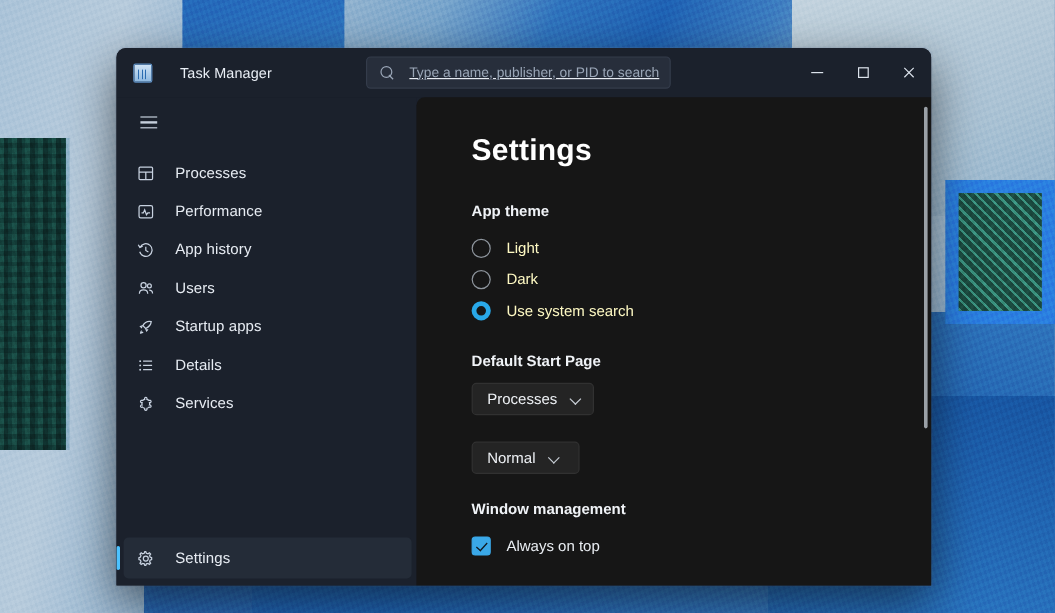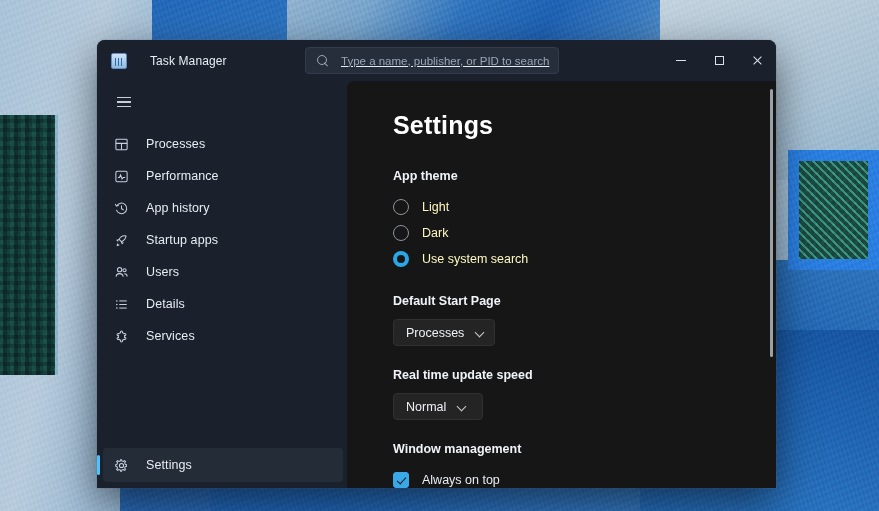--- a/index.html
+++ b/index.html
@@ -452,38 +452,38 @@
                 <polyline points="1.3,3.1 2.7,5.5 5.2,4.4"></polyline>
                 <polyline points="8,4.9 8,8.2 10.3,9.6"></polyline>
             </svg>
           </span>
           <span class="lbl">App history</span>
         </div>
 
         <div class="nav-item">
           <span class="ico">
             <svg width="15" height="15" viewBox="0 0 16 16" fill="none" stroke="currentColor" stroke-width="1.1">
-              <path d="M12.8 3.2c-3.2-.6-6 1-7.4 3.6l2.5 2.5C10.6 8 12.6 6 12.8 3.2Z"></path>
-                <path d="M5.4 6.8 3.3 7.6l1.3 1.3M7.9 9.3l.8 2.1 1.3-1.3"></path>
-                <path d="M4.3 11.2c-.7.7-.9 2.2-.9 2.2s1.5-.2 2.2-.9"></path>
-            </svg>
-          </span>
-          <span class="lbl">Startup apps</span>
-        </div>
-
-        <div class="nav-item">
-          <span class="ico">
-            <svg width="15" height="15" viewBox="0 0 16 16" fill="none" stroke="currentColor" stroke-width="1.1">
               <circle cx="6" cy="5" r="2.3"></circle>
                 <path d="M2.3 12.6c0-2.1 1.7-3.4 3.7-3.4s3.7 1.3 3.7 3.4"></path>
               <circle cx="11.2" cy="5.6" r="1.7"></circle>
                 <path d="M11 9.4c1.7 0 3 1.1 3 2.9"></path>
             </svg>
           </span>
           <span class="lbl">Users</span>
+        </div>
+
+        <div class="nav-item">
+          <span class="ico">
+            <svg width="15" height="15" viewBox="0 0 16 16" fill="none" stroke="currentColor" stroke-width="1.1">
+              <path d="M12.8 3.2c-3.2-.6-6 1-7.4 3.6l2.5 2.5C10.6 8 12.6 6 12.8 3.2Z"></path>
+                <path d="M5.4 6.8 3.3 7.6l1.3 1.3M7.9 9.3l.8 2.1 1.3-1.3"></path>
+                <path d="M4.3 11.2c-.7.7-.9 2.2-.9 2.2s1.5-.2 2.2-.9"></path>
+            </svg>
+          </span>
+          <span class="lbl">Startup apps</span>
         </div>
 
         <div class="nav-item">
           <span class="ico">
             <svg width="15" height="15" viewBox="0 0 16 16" fill="none" stroke="currentColor" stroke-width="1.1">
               <circle cx="3" cy="4.2" r=".85" fill="currentColor" stroke="none"></circle>
                 <line x1="5.6" y1="4.2" x2="13.6" y2="4.2"></line>
               <circle cx="3" cy="8" r=".85" fill="currentColor" stroke="none"></circle>
                 <line x1="5.6" y1="8" x2="13.6" y2="8"></line>
               <circle cx="3" cy="11.8" r=".85" fill="currentColor" stroke="none"></circle>
@@ -541,21 +541,20 @@
           
           <div class="group-title">Default Start Page</div>
           <div class="combo">
             <span class="val">Processes</span>
             <span class="chev"></span>
           </div>
 
           <div class="section-gap"></div>
 
           
-          <div class="group-title">Real time update speed</div>
           <div class="combo">
             <span class="val">Normal</span>
             <span class="chev"></span>
           </div>
 
           <div class="section-gap"></div>
 
           
           <div class="group-title">Window management</div>
           <div class="check-row">

